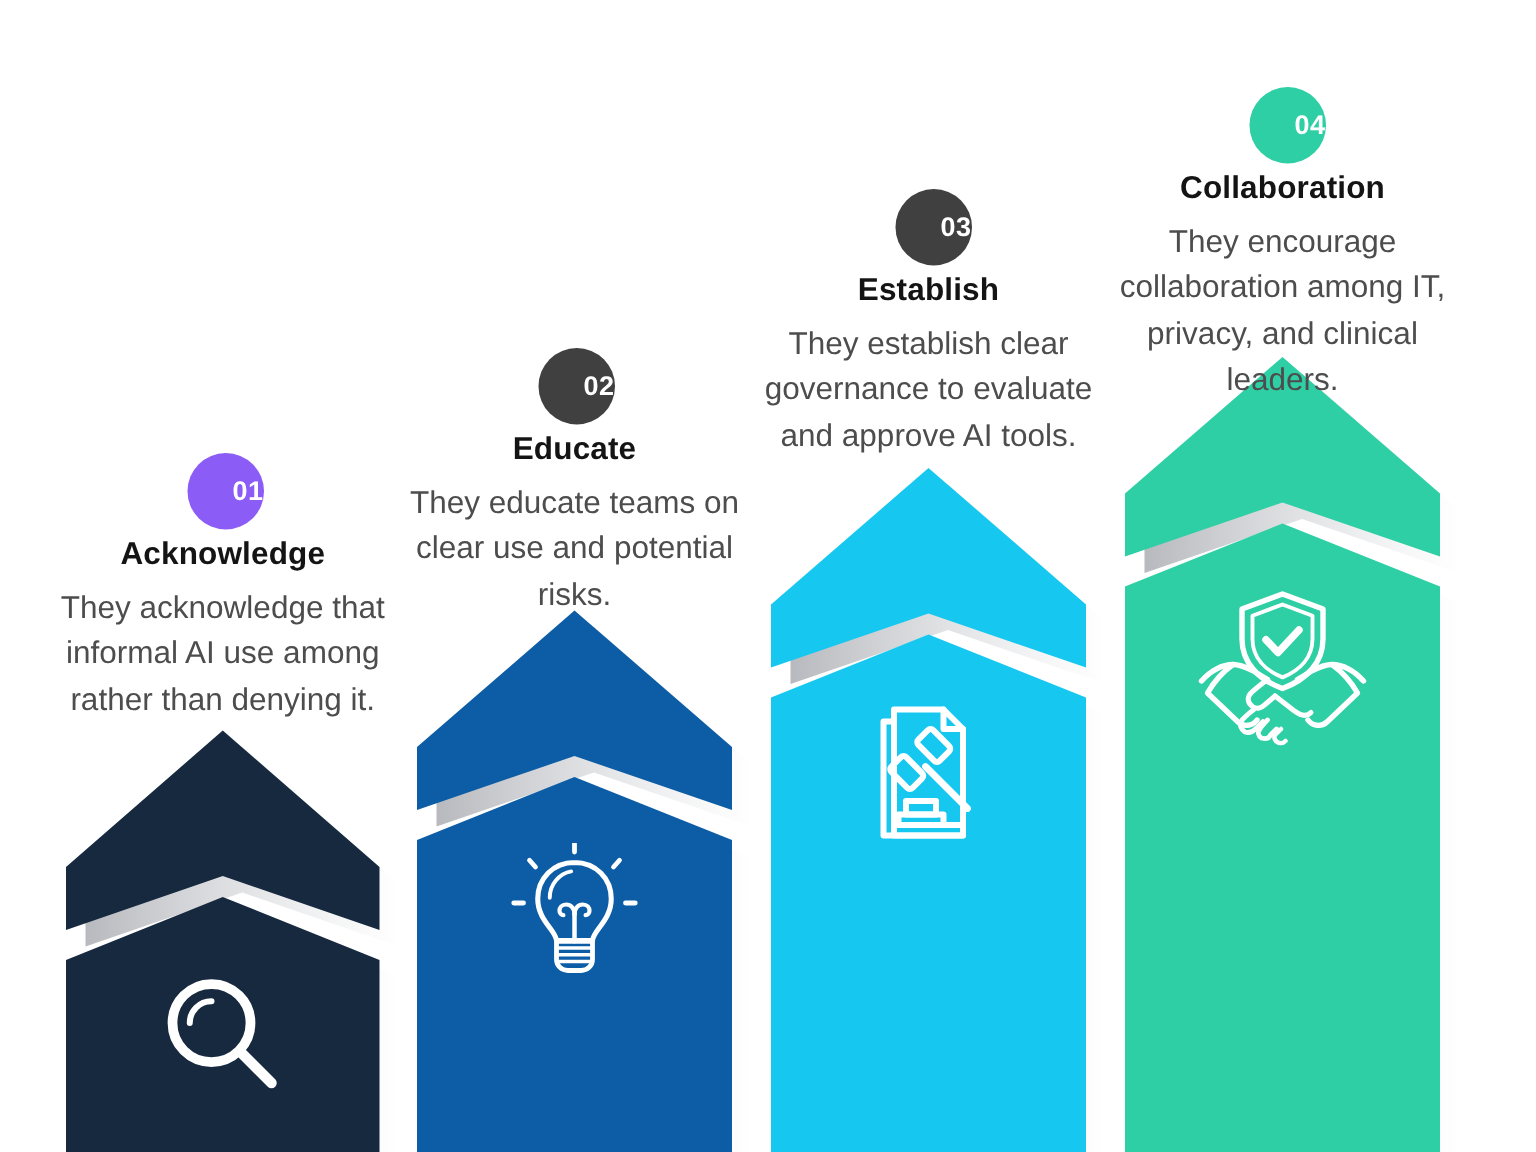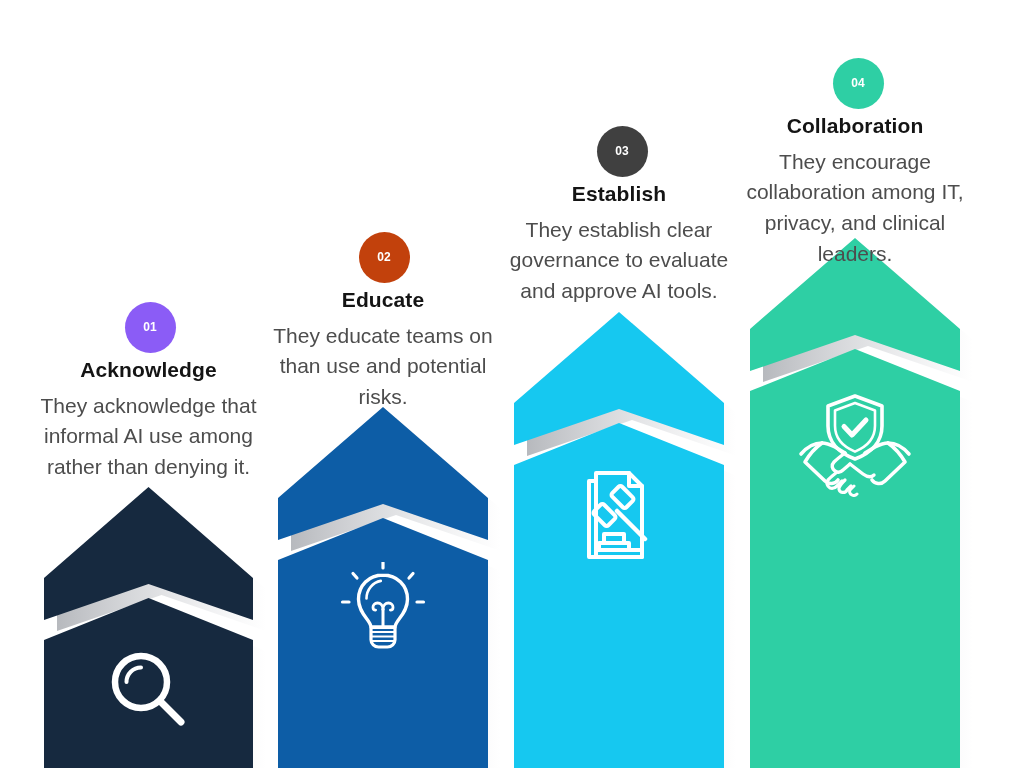--- a/index.html
+++ b/index.html
@@ -44,23 +44,23 @@
   }
 
   
   .badge {
     position: absolute;
     width: 51px;
     height: 51px;
     border-radius: 50%;
     display: flex;
     align-items: center;
-    justify-content: center;
+    justify-content: flex-end;
     color: #ffffff;
-    font-size: 12px;
+    font-size: 18px;
     font-weight: bold;
     letter-spacing: 0.2px;
     line-height: 1;
   }
 
   
   .textblock {
     position: absolute;
     left: 0;
     width: 100%;
@@ -158,26 +158,26 @@
         <path d="M43 65.5V47.5" fill="none" stroke="#ffffff" stroke-linecap="round" stroke-linejoin="round" stroke-width="3"></path>
         <path d="M43 47.5c0-4 -2.5-6.5 -5.5-6.5s-4.5 2.2 -4.5 4.2c0 1.7 1.2 2.9 2.6 2.9" fill="none" stroke="#ffffff" stroke-linecap="round" stroke-linejoin="round" stroke-width="2.8"></path>
         <path d="M43 47.5c0-4 2.5-6.5 5.5-6.5s4.5 2.2 4.5 4.2c0 1.7-1.2 2.9-2.6 2.9" fill="none" stroke="#ffffff" stroke-linecap="round" stroke-linejoin="round" stroke-width="2.8"></path>
         <line x1="43" y1="6" x2="43" y2="0.5" fill="none" stroke="#ffffff" stroke-linecap="round" stroke-linejoin="round" stroke-width="3.2"></line>
         <line x1="17" y1="16" x2="13" y2="11.5" fill="none" stroke="#ffffff" stroke-linecap="round" stroke-linejoin="round" stroke-width="3.2"></line>
         <line x1="69" y1="16" x2="73" y2="11.5" fill="none" stroke="#ffffff" stroke-linecap="round" stroke-linejoin="round" stroke-width="3.2"></line>
         <line x1="9" y1="40" x2="2.5" y2="40" fill="none" stroke="#ffffff" stroke-linecap="round" stroke-linejoin="round" stroke-width="3.2"></line>
         <line x1="77" y1="40" x2="83.5" y2="40" fill="none" stroke="#ffffff" stroke-linecap="round" stroke-linejoin="round" stroke-width="3.2"></line>
       </svg>
       </div>
-      <div class="badge" style="background: #c2410c; left: 358.5px; top: 231.5px;">
+      <div class="badge" style="background: #404040; left: 358.5px; top: 231.5px;">
         <span>02</span>
       </div>
       <div class="textblock" style="left: 265px; width: 236px; top: 287px;">
         <h3 class="step-title">Educate</h3>
-        <p class="step-desc">They educate teams on than use and potential risks.</p>
+        <p class="step-desc">They educate teams on clear use and potential risks.</p>
       </div>
     </div>
     <div class="step" style="left: 0px; width: 1024px;">
       <div class="arrow-wrap" style="left: 514px; top: 312px; width: 210px; height: 456px;">
         <svg class="arrow-svg" viewBox="0 0 210 456" preserveAspectRatio="none">
       <defs>
         <linearGradient id="shd210456" x1="0" y1="0" x2="1" y2="0">
           <stop offset="0%" stop-color="rgba(95,100,110,0.45)"></stop>
           <stop offset="100%" stop-color="rgba(150,155,165,0)"></stop>
         </linearGradient>

